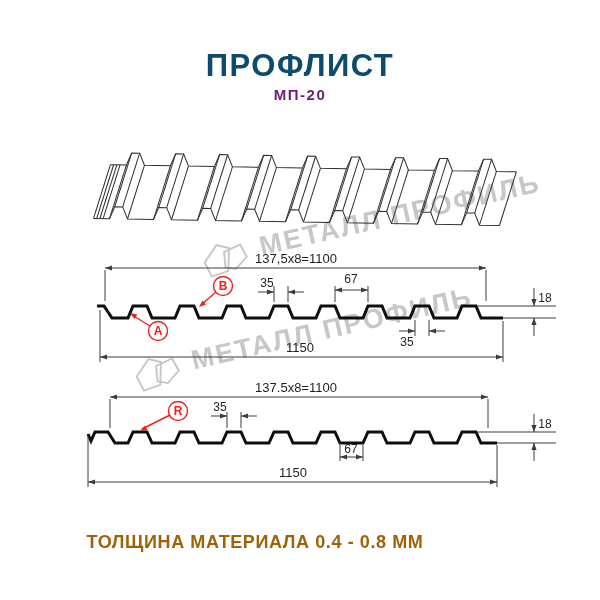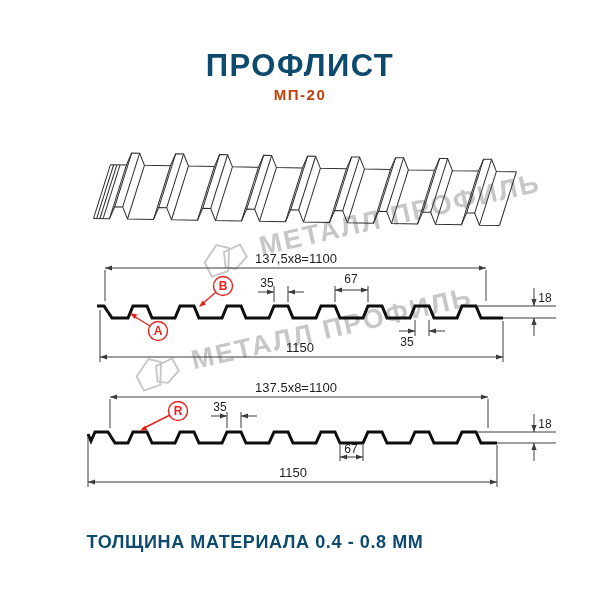--- a/index.html
+++ b/index.html
@@ -1,23 +1,23 @@
 <!DOCTYPE html>
 <html><head>
 <meta charset="utf-8">
 <style>
   html,body{margin:0;padding:0;background:#fff;}
   .page{position:relative;width:600px;height:600px;background:#fff;overflow:hidden;
         font-family:"Liberation Sans",sans-serif;color:#1b1b1b;}
   .title{position:absolute;top:48px;left:0;width:600px;text-align:center;
          font-size:31px;font-weight:700;letter-spacing:1.5px;color:#0c4a6e;}
   .subtitle{position:absolute;top:86px;left:0;width:600px;text-align:center;
-         font-size:15px;font-weight:600;letter-spacing:1.5px;color:#c2410c;}
+         font-size:15px;font-weight:600;letter-spacing:1.5px;color:#701a75;}
   .footer{position:absolute;top:532px;left:0;width:510px;text-align:center;
-         font-size:18px;font-weight:600;letter-spacing:0.6px;color:#0c4a6e;}
+         font-size:18px;font-weight:600;letter-spacing:0.6px;color:#a16207;}
   .wm{position:absolute;display:flex;align-items:center;gap:9px;
       transform:rotate(-13deg);color:#c7c7c7;pointer-events:none;}
   .wm span{font-size:27px;font-weight:700;letter-spacing:2px;white-space:nowrap;}
   .wm1{left:190px;top:198px;}
   .wm2{left:122px;top:312px;}
   svg.layer{position:absolute;left:0;}
   #v3d{top:140px;}
   #p1{top:250px;}
   #p2{top:380px;}
   .prof{fill:none;stroke:#0e0e0e;stroke-width:3;stroke-linejoin:miter;}

